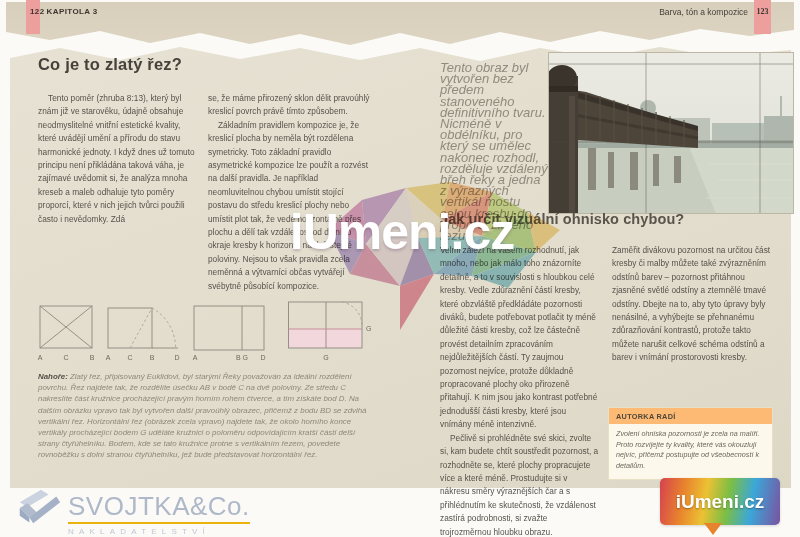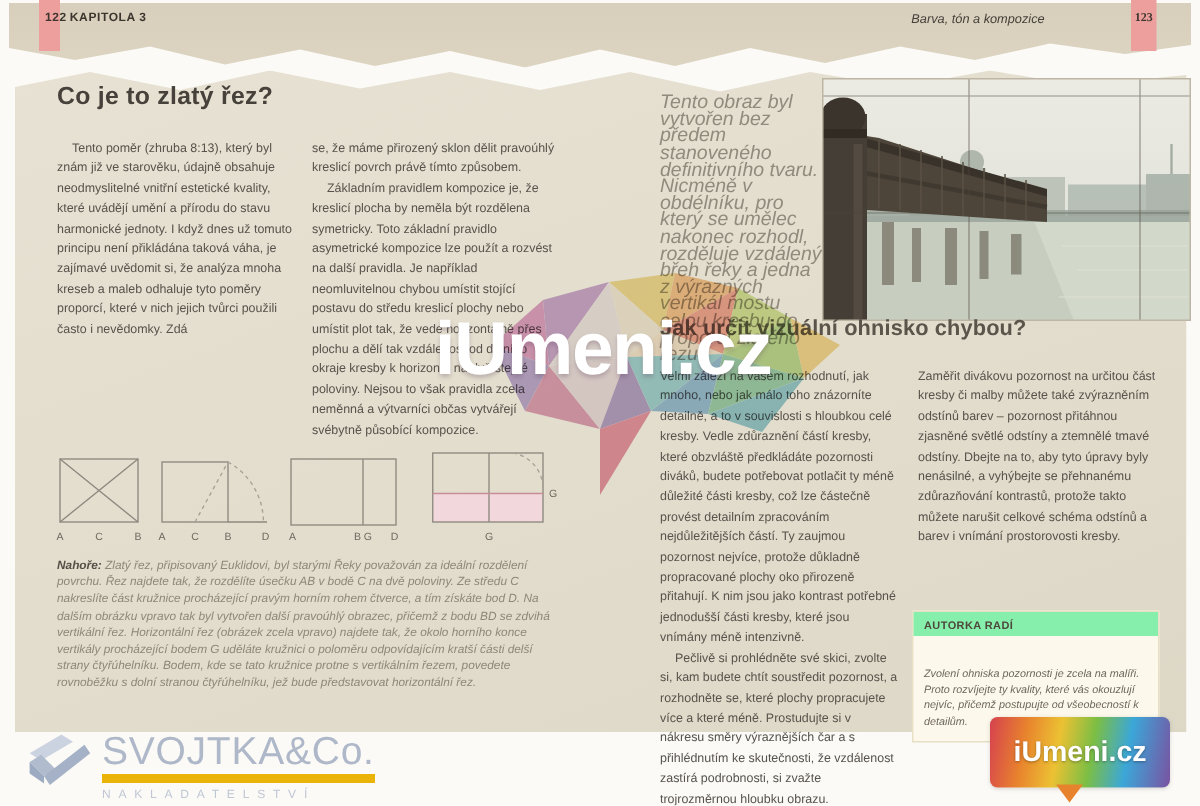--- a/index.html
+++ b/index.html
@@ -10,22 +10,22 @@
   .tear{position:absolute;left:0;top:0;width:800px;height:46px;
         background:linear-gradient(#d7cfbc,#ddd5c2);
         clip-path:polygon(6px 2px,794px 2px,794px 30px,750px 36px,700px 29px,650px 40px,600px 31px,
         550px 42px,500px 32px,450px 44px,400px 33px,350px 45px,300px 34px,250px 44px,200px 33px,
         150px 43px,100px 31px,50px 40px,6px 32px);}
   .tab{position:absolute;top:0;height:34px;background:#ec9f9d;}
   .tab-left{left:26px;width:14px;}
   .tab-right{left:754px;width:17px;}
   .hdr-left{position:absolute;left:30px;top:7px;font-size:8px;font-weight:bold;color:#3c362e;letter-spacing:.4px;}
   .hdr-left .pg{margin-right:2px;}
-  .hdr-right{position:absolute;left:556px;top:7px;width:192px;text-align:center;font-size:8.5px;
-             font-style:italic;color:#45403a;}
+  .hdr-right{position:absolute;left:556px;top:7px;width:192px;text-align:right;font-size:8.5px;
+             color:#45403a;}
   .pg-right{position:absolute;left:755px;top:7px;width:15px;text-align:center;font-weight:bold;
             font-size:8px;color:#3c362e;font-family:Liberation Serif, serif;}
 
   
   .page{position:absolute;left:0;top:0;width:800px;height:490px;
         background:linear-gradient(160deg,#e7e2d3 0%,#e2ddcd 55%,#ddd8c6 100%);
         clip-path:polygon(10px 58px,60px 48px,120px 60px,180px 47px,240px 59px,300px 48px,360px 60px,
         420px 48px,480px 61px,540px 48px,600px 58px,660px 47px,720px 57px,791px 50px,
         791px 488px,10px 488px);}
 
@@ -50,34 +50,34 @@
   .rcap{position:absolute;left:440px;top:62px;width:108px;}
   .rcap-title{margin:0 0 3px;font-size:7.6px;font-weight:bold;line-height:11px;color:#3e3931;}
   .rcap-body{margin:0;font-size:13px;line-height:11.2px;font-style:italic;color:#918b7e;}
 
   .art{position:absolute;left:548px;top:52px;width:246px;height:162px;}
 
   .h2{position:absolute;left:440px;top:211px;margin:0;font-size:14.5px;font-weight:bold;
       color:#5a544b;letter-spacing:.1px;}
 
   .tip{position:absolute;left:608px;top:407px;width:165px;background:#fcf9ec;border:1px solid #e7e0c6;box-sizing:border-box;}
-  .tip-h{background:#86efac;padding:4px 7px 3px;font-size:7.3px;font-weight:bold;color:#4d463a;letter-spacing:.3px;}
-  .tip-b{margin:0;padding:20px 7px 8px;font-size:7.2px;line-height:10.6px;font-style:italic;color:#6e6759;}
+  .tip-h{background:#fdba74;padding:4px 7px 3px;font-size:7.3px;font-weight:bold;color:#4d463a;letter-spacing:.3px;}
+  .tip-b{margin:0;padding:5px 7px 8px;font-size:7.2px;line-height:10.6px;font-style:italic;color:#6e6759;}
 
   
   .wm-poly{position:absolute;left:322px;top:178px;width:244px;height:154px;mix-blend-mode:multiply;opacity:.8;z-index:6;}
   .wm-text{position:absolute;left:270px;top:203px;width:264px;text-align:center;z-index:7;
            font-size:50px;font-weight:bold;color:#ffffff;letter-spacing:-1px;
            text-shadow:0 2px 3px rgba(90,60,90,.28);}
 
   
-  .logo{position:absolute;left:14px;top:482px;display:flex;align-items:center;z-index:8;}
+  .logo{position:absolute;left:14px;top:482px;display:flex;align-items:flex-end;z-index:8;}
   .logo-txt{margin-left:4px;}
   .logo-name{font-size:26px;color:#aeb8c9;letter-spacing:.5px;line-height:30px;}
-  .logo-sub{font-size:8px;letter-spacing:5.2px;color:#bfc7d4;border-top:6px solid #eab308;
+  .logo-sub{font-size:8px;letter-spacing:5.2px;color:#bfc7d4;border-top:2px solid #eab308;
             padding-top:3px;margin-top:1px;}
 
   .badge{position:absolute;left:660px;top:478px;width:120px;height:47px;border-radius:5px;z-index:8;
          background:linear-gradient(100deg,#d6414f 0%,#e8832d 20%,#ecc133 38%,#7cbe44 56%,#3ba7d8 75%,#7a52a1 100%);
          display:flex;align-items:center;justify-content:center;box-shadow:0 1px 3px rgba(0,0,0,.15);}
   .badge span{font-size:19px;font-weight:bold;color:#fff;text-shadow:0 1px 2px rgba(0,0,0,.35);}
   .badge::after{content:"";position:absolute;left:44px;top:45px;width:0;height:0;
          border-left:9px solid transparent;border-right:9px solid transparent;border-top:12px solid #e8832d;}
 </style>
 </head>

